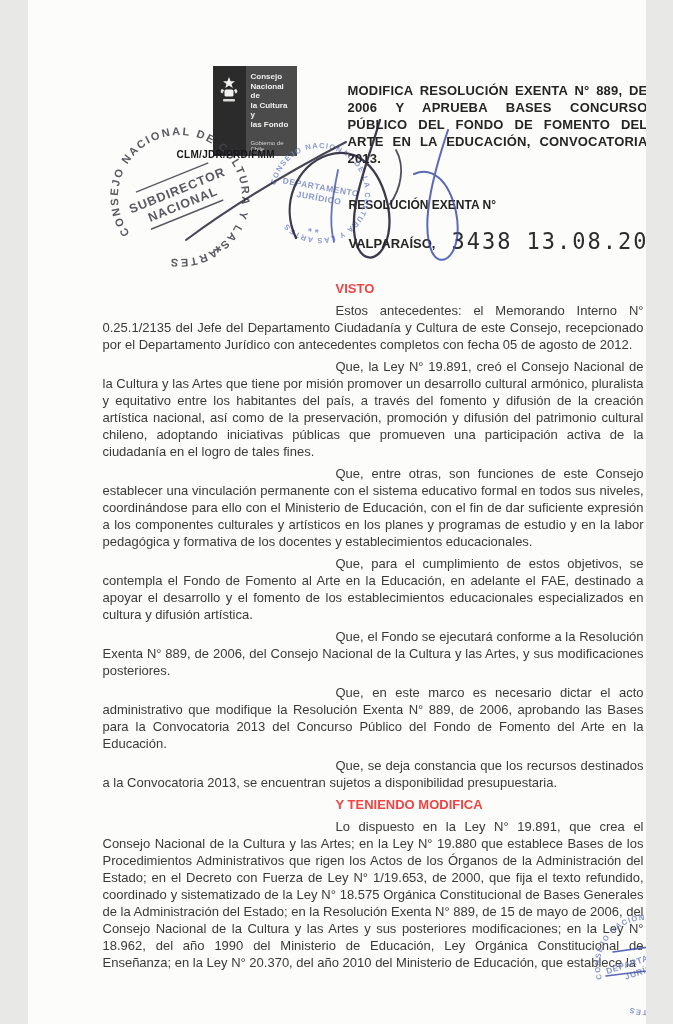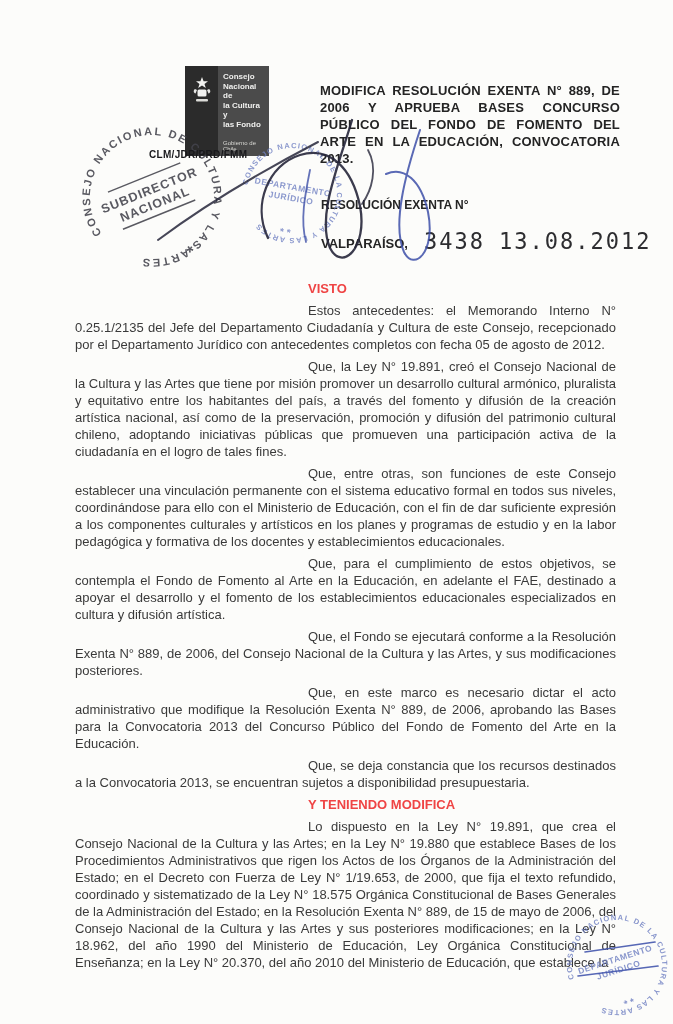--- a/index.html
+++ b/index.html
@@ -1,17 +1,17 @@
 <!DOCTYPE html>
 <html><head>
 <meta charset="utf-8">
 <style>
   html,body{margin:0;padding:0;background:#e8e8e6;}
   .page{
-    position:relative;width:673px;height:1024px;margin:0 auto;
+    position:relative;width:618px;height:1024px;margin:0 auto;
     background:#fcfcfa;overflow:hidden;
     font-family:"Liberation Sans",sans-serif;color:#3d3d3d;
   }
   
   .logo{position:absolute;left:185px;top:66px;width:84px;height:90px;display:flex;background:#4b4b4b;}
   .logo-emblem{width:33px;background:#2b2b2b;display:flex;align-items:flex-start;justify-content:center;padding-top:9px;}
   .logo-textcol{position:relative;flex:1;padding:6px 3px 3px 5px;}
   .logo-name{font-size:8px;font-weight:bold;line-height:9.5px;color:#f0f0ee;}
   .logo-gov{position:absolute;left:5px;bottom:4px;font-size:6px;color:#d8d8d4;}
   

